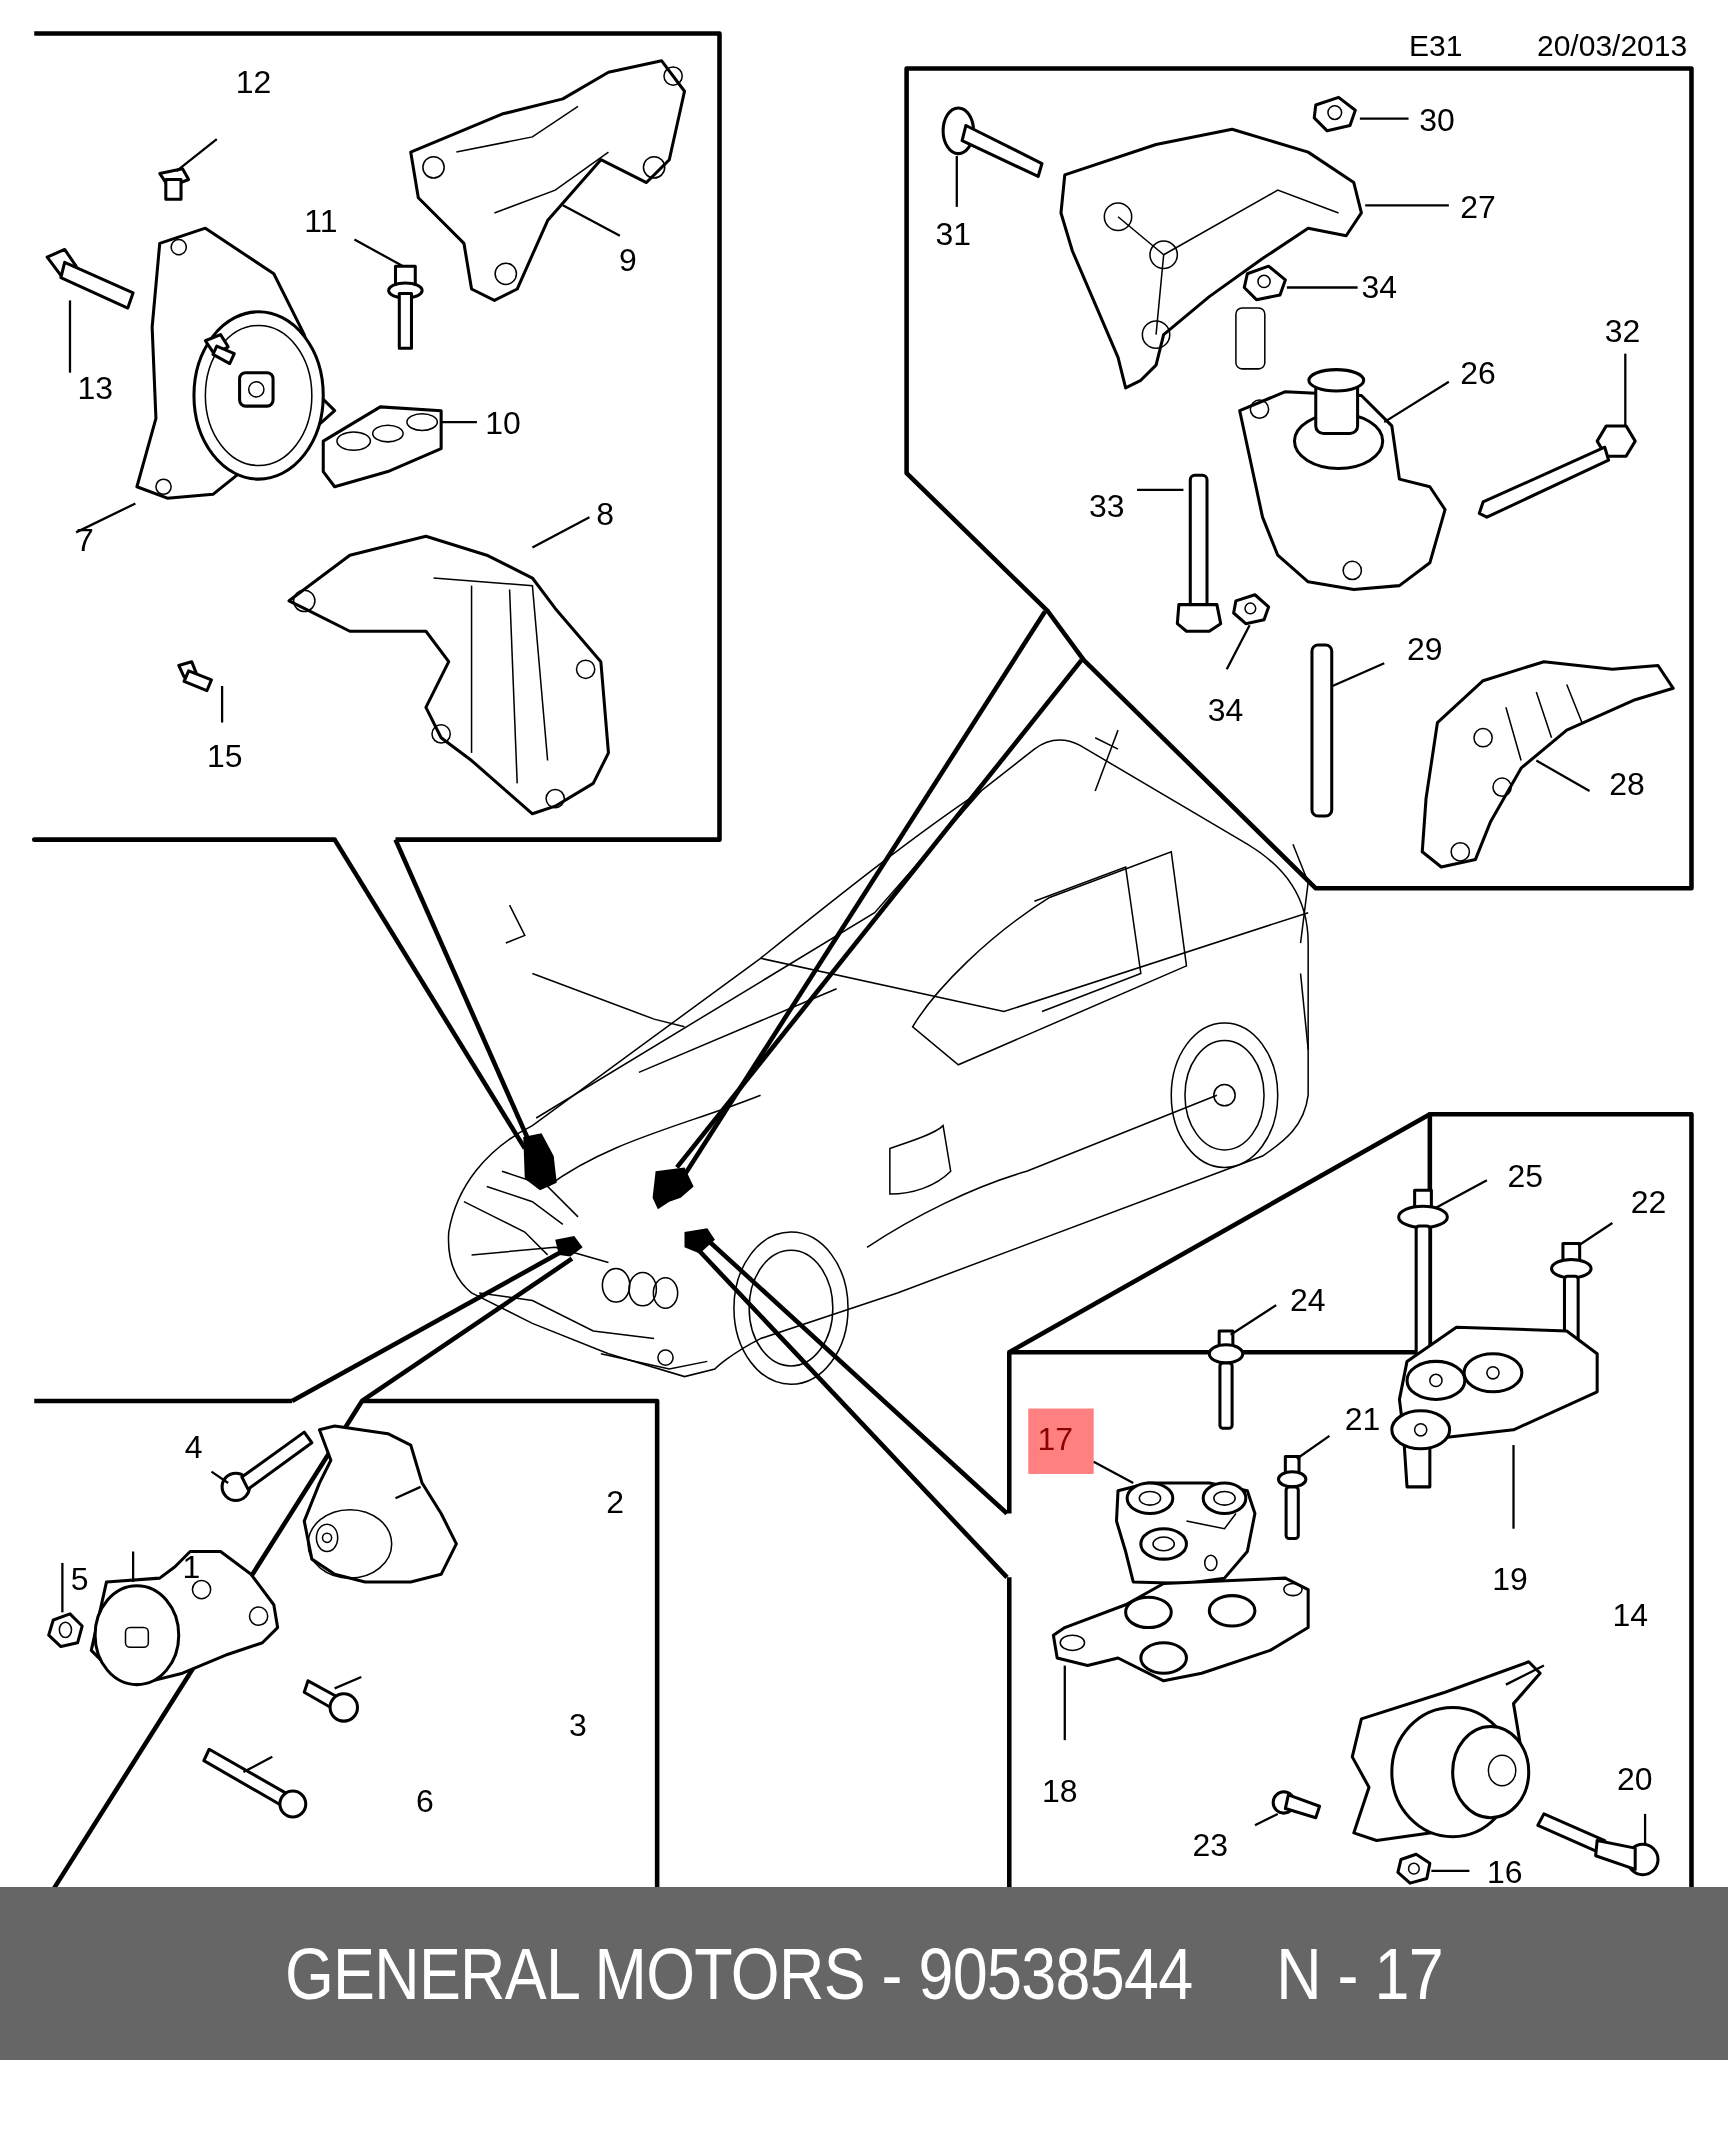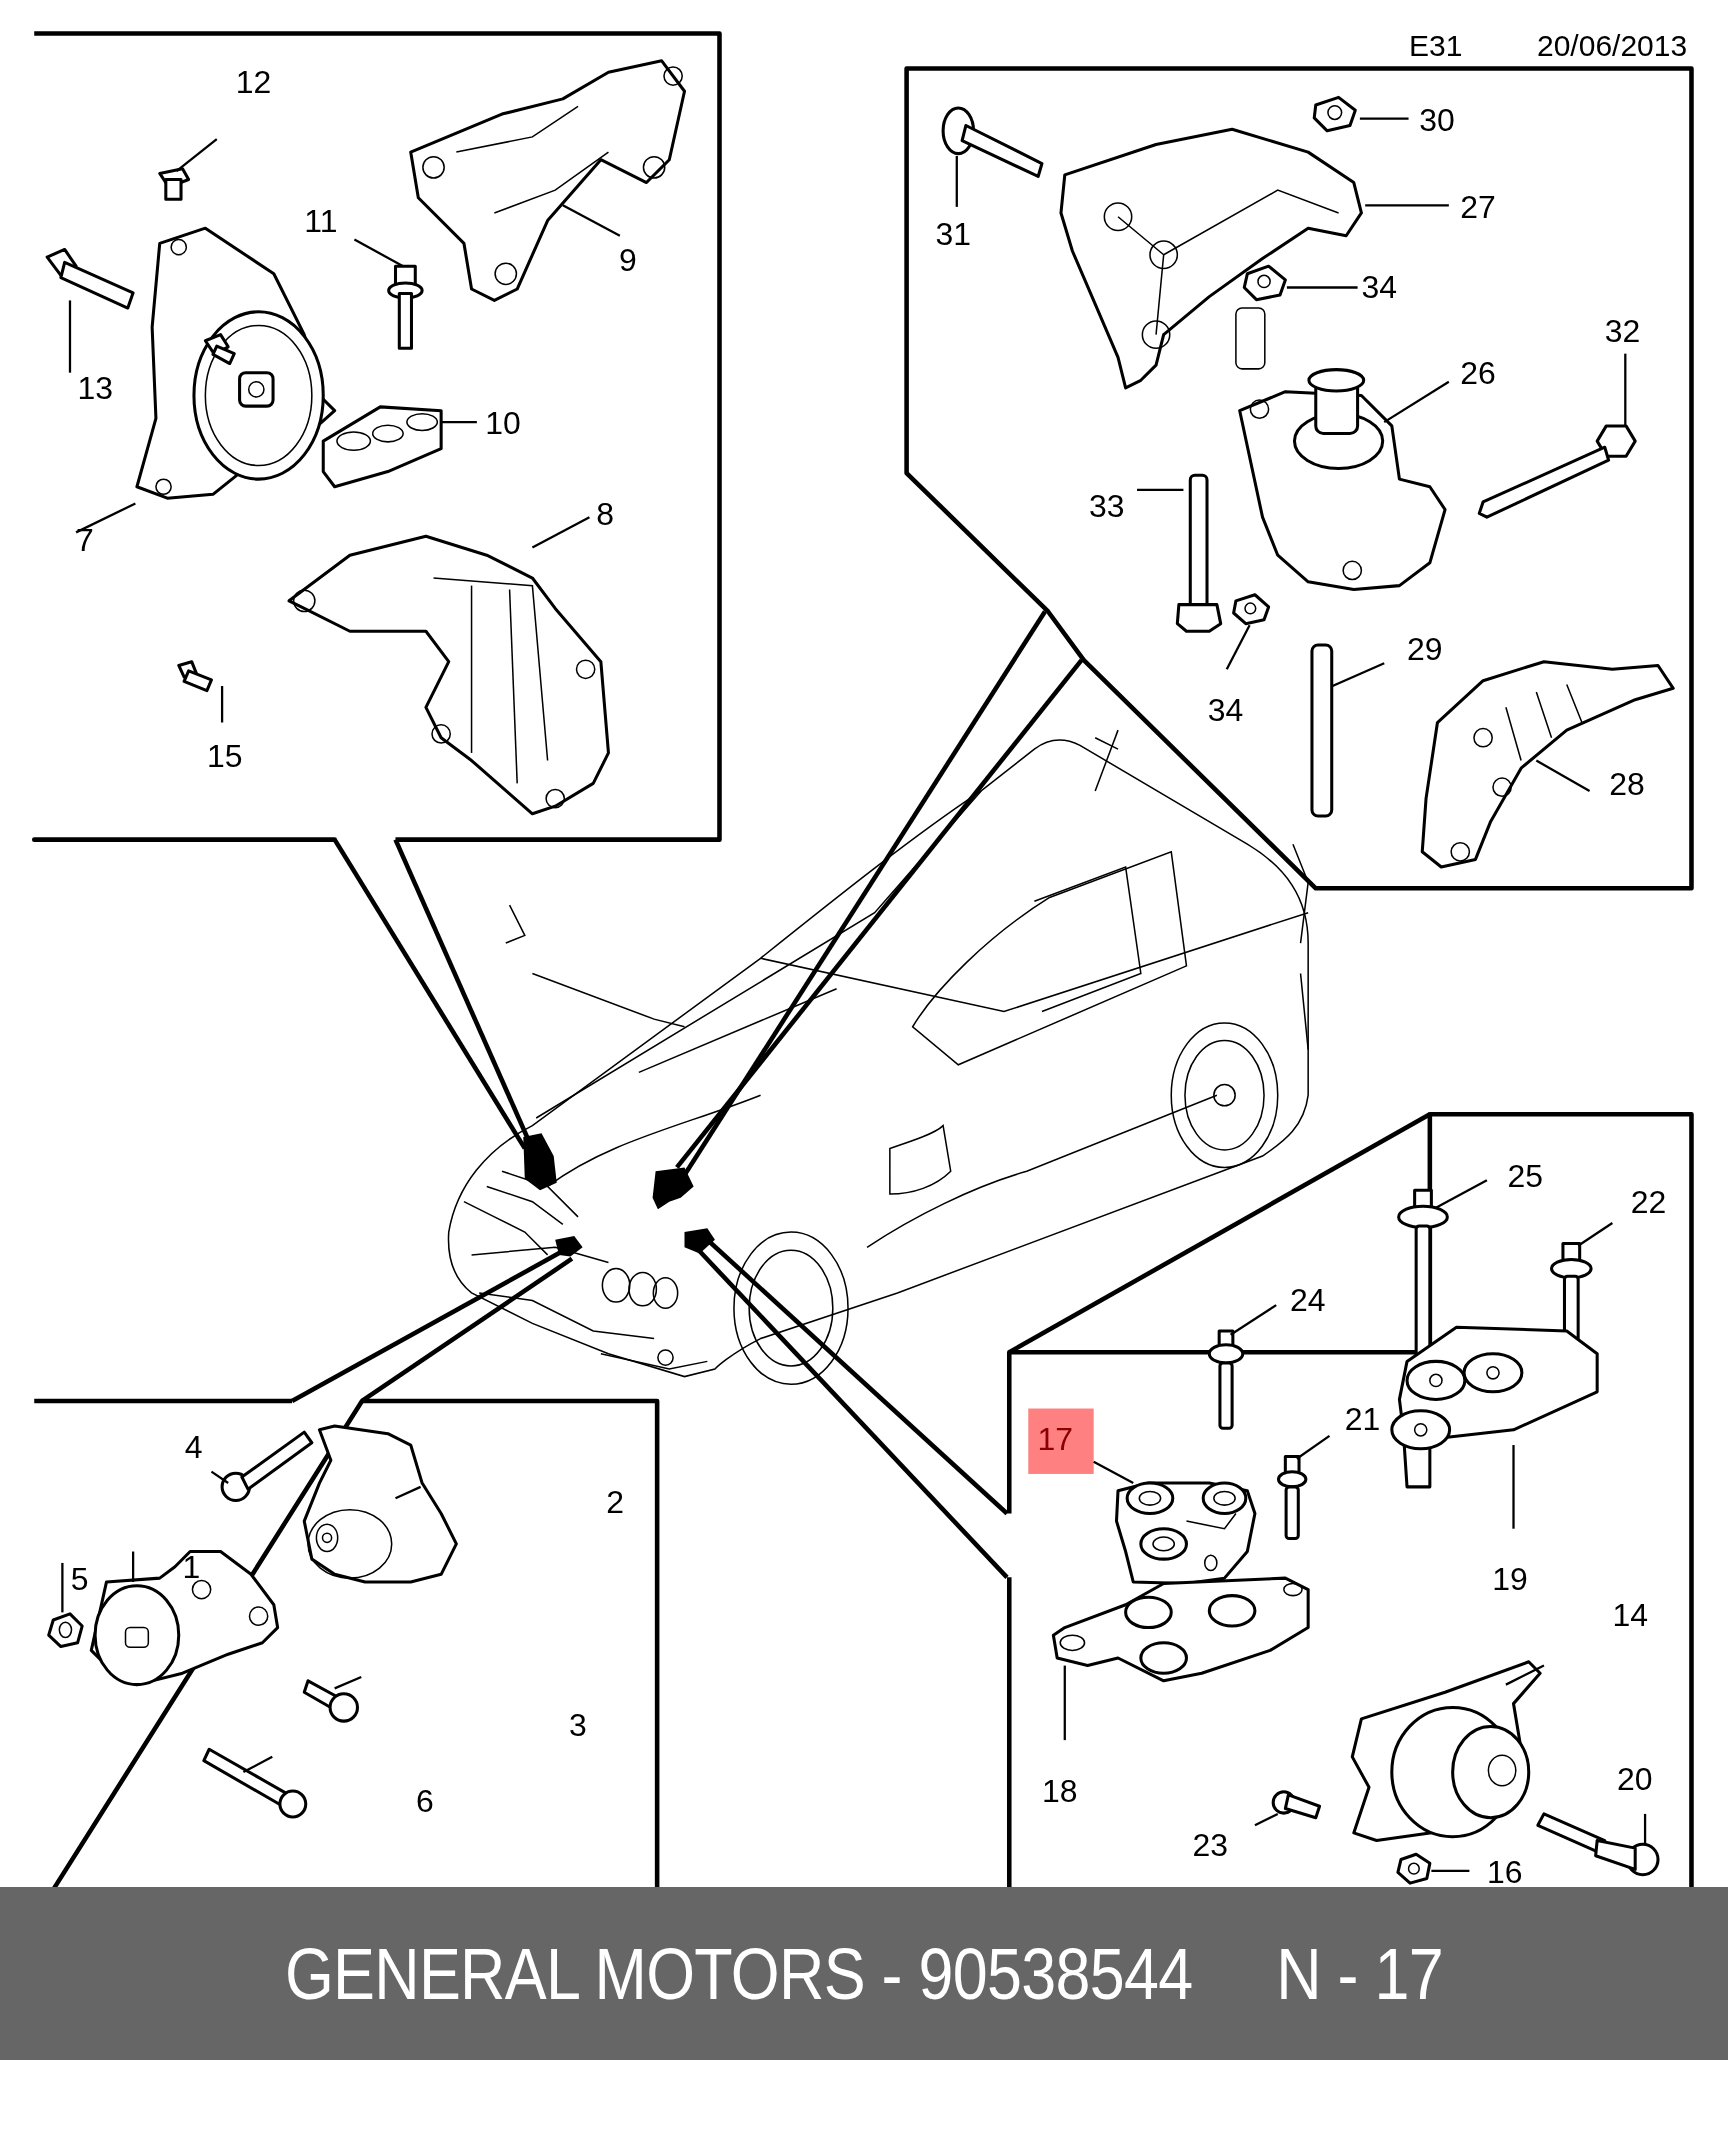--- a/index.html
+++ b/index.html
@@ -15,21 +15,21 @@
   .frame { stroke:#000; stroke-width:6; fill:none; stroke-linejoin:round; }
   .part { stroke:#000; stroke-width:4; fill:#fff; stroke-linejoin:round; }
   .thin { stroke:#000; stroke-width:2; fill:none; }
   .car { stroke:#000; stroke-width:2; fill:none; }
 </style>
 </head>
 <body>
 
 <div id="stage">
   <span class="hdr" style="left:1409px;">E31</span>
-  <span class="hdr" style="left:1537px;">20/06/2013</span>
+  <span class="hdr" style="left:1537px;">20/03/2013</span>
 
   <svg width="1728" height="1947" viewBox="0 0 2272 2560" style="position:absolute;left:0;top:0;">
 
     <g class="car">
       <path d="M590 1620 C600 1560 640 1510 700 1480 L1000 1260 C1100 1180 1200 1100 1290 1040 L1360 985 C1380 970 1400 970 1420 980 L1640 1110 C1690 1140 1720 1180 1720 1240 L1720 1440 C1715 1480 1690 1500 1660 1520 L1180 1700 L1000 1760 C960 1780 940 1800 940 1800 L900 1810 L800 1780 L700 1740 L620 1700 C595 1680 588 1650 590 1620 Z"></path>
       <path d="M705 1470 L1150 1200 L1290 1040"></path>
       <path d="M1000 1260 L1320 1330 L1720 1200"></path>
       <path d="M840 1410 L1100 1300"></path>
       <path d="M720 1560 C800 1500 900 1480 1000 1440"></path>
       <path d="M1140 1640 C1200 1600 1280 1560 1350 1540 L1600 1440"></path>

